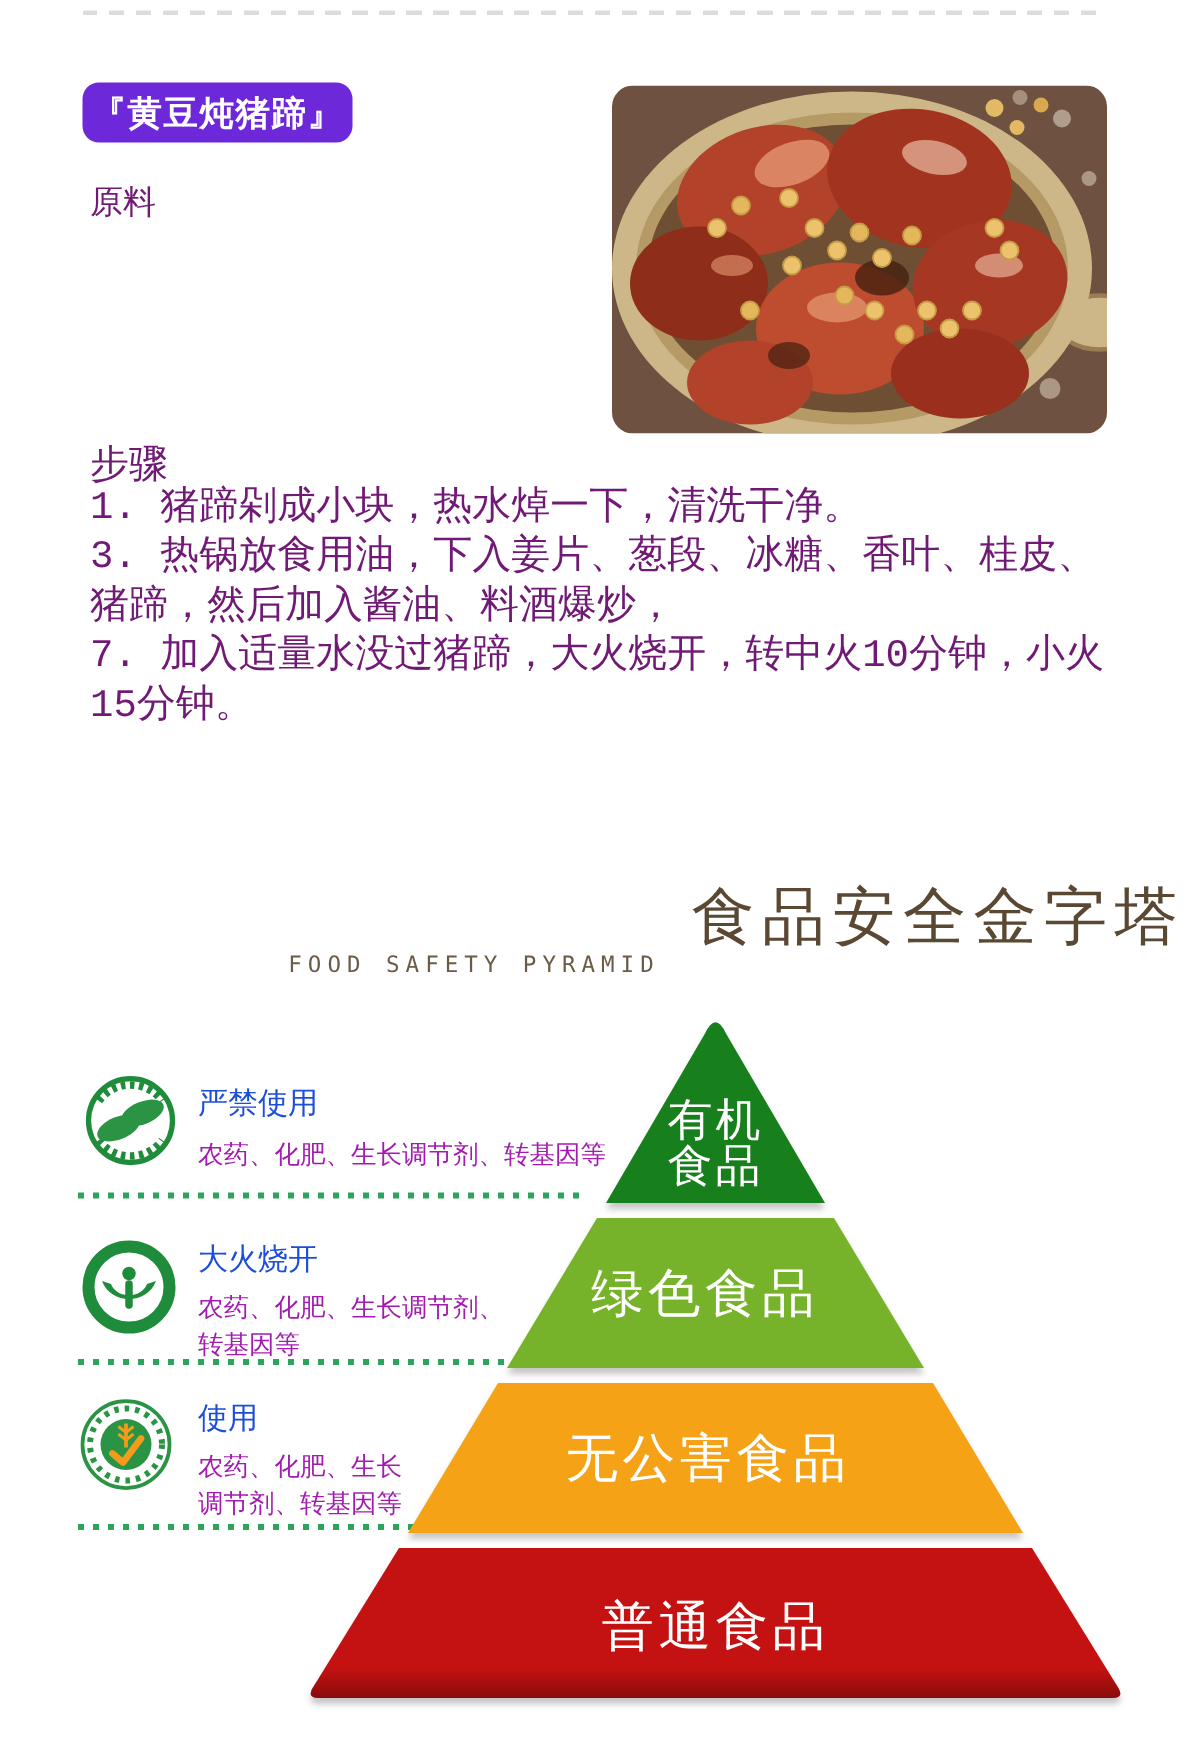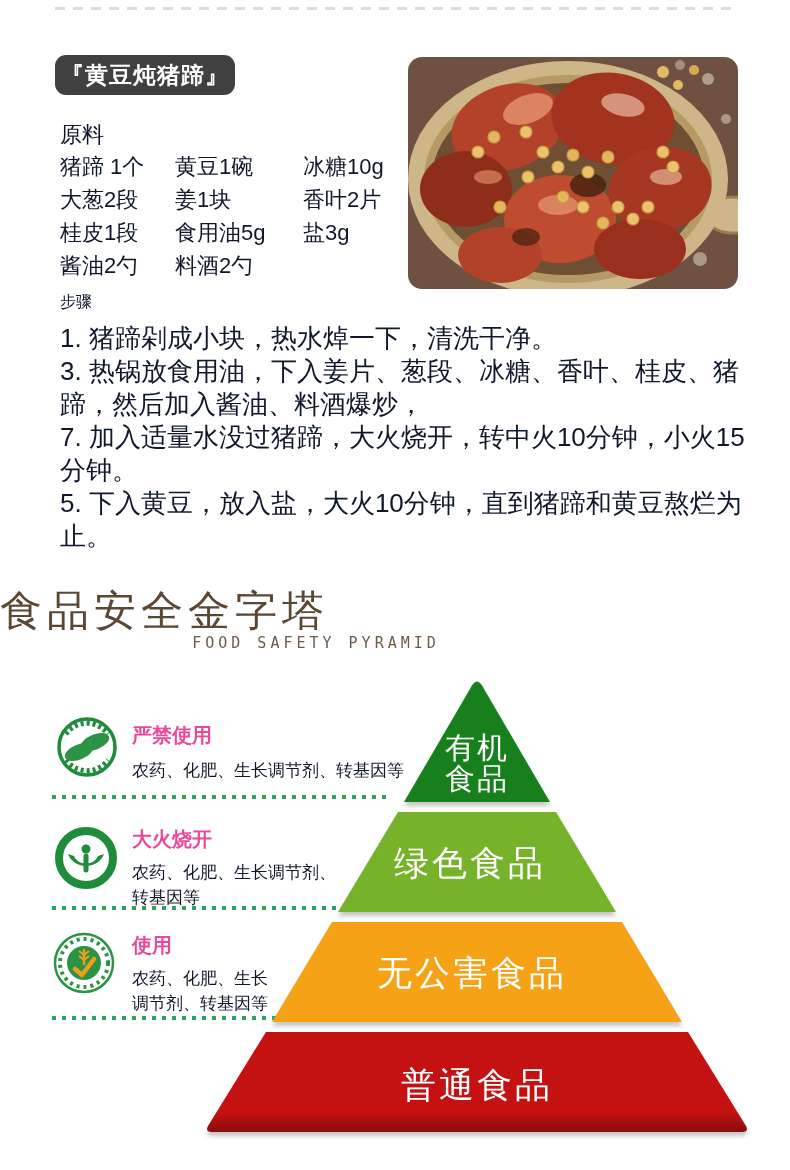--- a/index.html
+++ b/index.html
@@ -4,47 +4,47 @@
 <style>
   html,body{margin:0;padding:0;background:#ffffff;}
   .page{position:relative;width:790px;height:1170px;background:#ffffff;overflow:hidden;
         font-family:"DejaVu Sans",sans-serif;}
 
   
   .top-divider{position:absolute;left:55px;top:7px;width:680px;height:3px;
     background:repeating-linear-gradient(90deg,#dcdcdc 0 10px,transparent 10px 18px);}
 
   
-  .badge{position:absolute;left:55px;top:55px;width:180px;height:40px;background:#404040;
+  .badge{position:absolute;left:55px;top:55px;width:180px;height:40px;background:#6d28d9;
     border-radius:11px;color:#ffffff;font-size:23px;font-weight:bold;
     display:flex;align-items:center;justify-content:center;letter-spacing:1px;
     font-family:"DejaVu Sans",sans-serif;}
 
-  .recipe-text{font-family:Liberation Sans, sans-serif;color:#0f172a;}
+  .recipe-text{font-family:Liberation Mono, monospace;color:#701a75;}
   .ingredients-label{position:absolute;left:60px;top:120px;font-size:22px;}
   .ingredients-grid{position:absolute;left:60px;top:150px;width:345px;
     display:grid;grid-template-columns:115px 128px 1fr;grid-auto-rows:33px;
     font-size:22px;align-items:center;}
-  .steps-label{position:absolute;left:60px;top:292px;font-size:16px;text-align:right;}
+  .steps-label{position:absolute;left:60px;top:292px;font-size:26px;text-align:right;}
   .steps{position:absolute;left:60px;top:322px;width:688px;font-size:26px;line-height:33px;}
   .steps p{margin:0;}
 
   .photo{position:absolute;left:408px;top:57px;}
 
   
-  .pyr-title{position:absolute;left:0;top:583px;width:790px;text-align:left;
+  .pyr-title{position:absolute;left:0;top:583px;width:790px;text-align:right;
     font-size:42px;letter-spacing:5px;color:#5a4832;
     font-family:"DejaVu Serif","Liberation Serif",serif;}
   .pyr-subtitle{position:absolute;left:0;top:634px;width:632px;text-align:center;
     font-size:15px;letter-spacing:4px;color:#6b5b49;
     font-family:"DejaVu Sans Mono","Liberation Mono",monospace;}
 
   
-  .section-title{position:absolute;font-size:20px;font-weight:bold;color:#ec4899;}
-  .section-desc{position:absolute;font-size:17px;line-height:25px;color:#0f172a;}
+  .section-title{position:absolute;font-size:20px;font-weight:normal;color:#1d4ed8;}
+  .section-desc{position:absolute;font-size:17px;line-height:25px;color:#a21caf;}
   .badge-icon{position:absolute;}
   .dotted{position:absolute;height:4px;
     background:repeating-linear-gradient(90deg,#2ca45c 0 4px,transparent 4px 10px);}
 
   .pyramid-svg{position:absolute;left:0;top:670px;}
   .lvl{filter:drop-shadow(0 4px 2px rgba(110,110,110,0.40));}
   .lvl-label{fill:#ffffff;font-family:"DejaVu Sans",sans-serif;}
 </style>
 </head>
 <body>
@@ -109,42 +109,27 @@
         <circle cx="155" cy="140" r="6" fill="#e5b75d"></circle>
           <circle cx="175" cy="150" r="6" fill="#ecc26c"></circle>
         <circle cx="118" cy="75" r="6" fill="#ecc26c"></circle>
           <circle cx="92" cy="150" r="6" fill="#e5b75d"></circle>
       </g>
     </g>
   </svg>
 
   <div class="ingredients-label recipe-text">原料</div>
 
-  <div class="ingredients-grid recipe-text">
-    <span>猪蹄 1个</span>
-    <span>黄豆1碗</span>
-    <span>冰糖10g</span>
-    <span>大葱2段</span>
-    <span>姜1块</span>
-    <span>香叶2片</span>
-    <span>桂皮1段</span>
-    <span>食用油5g</span>
-    <span>盐3g</span>
-    <span>酱油2勺</span>
-    <span>料酒2勺</span>
-    <span></span>
-  </div>
 
   <div class="steps-label recipe-text">步骤</div>
 
   <div class="steps recipe-text">
     <p>1. 猪蹄剁成小块，热水焯一下，清洗干净。</p>
     <p>3. 热锅放食用油，下入姜片、葱段、冰糖、香叶、桂皮、猪蹄，然后加入酱油、料酒爆炒，</p>
     <p>7. 加入适量水没过猪蹄，大火烧开，转中火10分钟，小火15分钟。</p>
-    <p>5. 下入黄豆，放入盐，大火10分钟，直到猪蹄和黄豆熬烂为止。</p>
   </div>
 
   <div class="pyr-title">食品安全金字塔</div>
   <div class="pyr-subtitle">FOOD SAFETY PYRAMID</div>
 
   <svg class="badge-icon" style="left:56px;top:716px" width="62" height="62" viewBox="0 0 62 62">
     <circle cx="31" cy="31" r="28" fill="#ffffff" stroke="#1e8c3a" stroke-width="3.5"></circle>
     <path d="M10 18 A26 26 0 0 1 52 18" fill="none" stroke="#1e8c3a" stroke-width="5" stroke-dasharray="3 3"></path>
     <path d="M10 44 A26 26 0 0 0 52 44" fill="none" stroke="#1e8c3a" stroke-width="5" stroke-dasharray="3 3"></path>
     <ellipse cx="23" cy="36" rx="15" ry="7.5" fill="#2a9444" transform="rotate(-22 23 36)"></ellipse>

